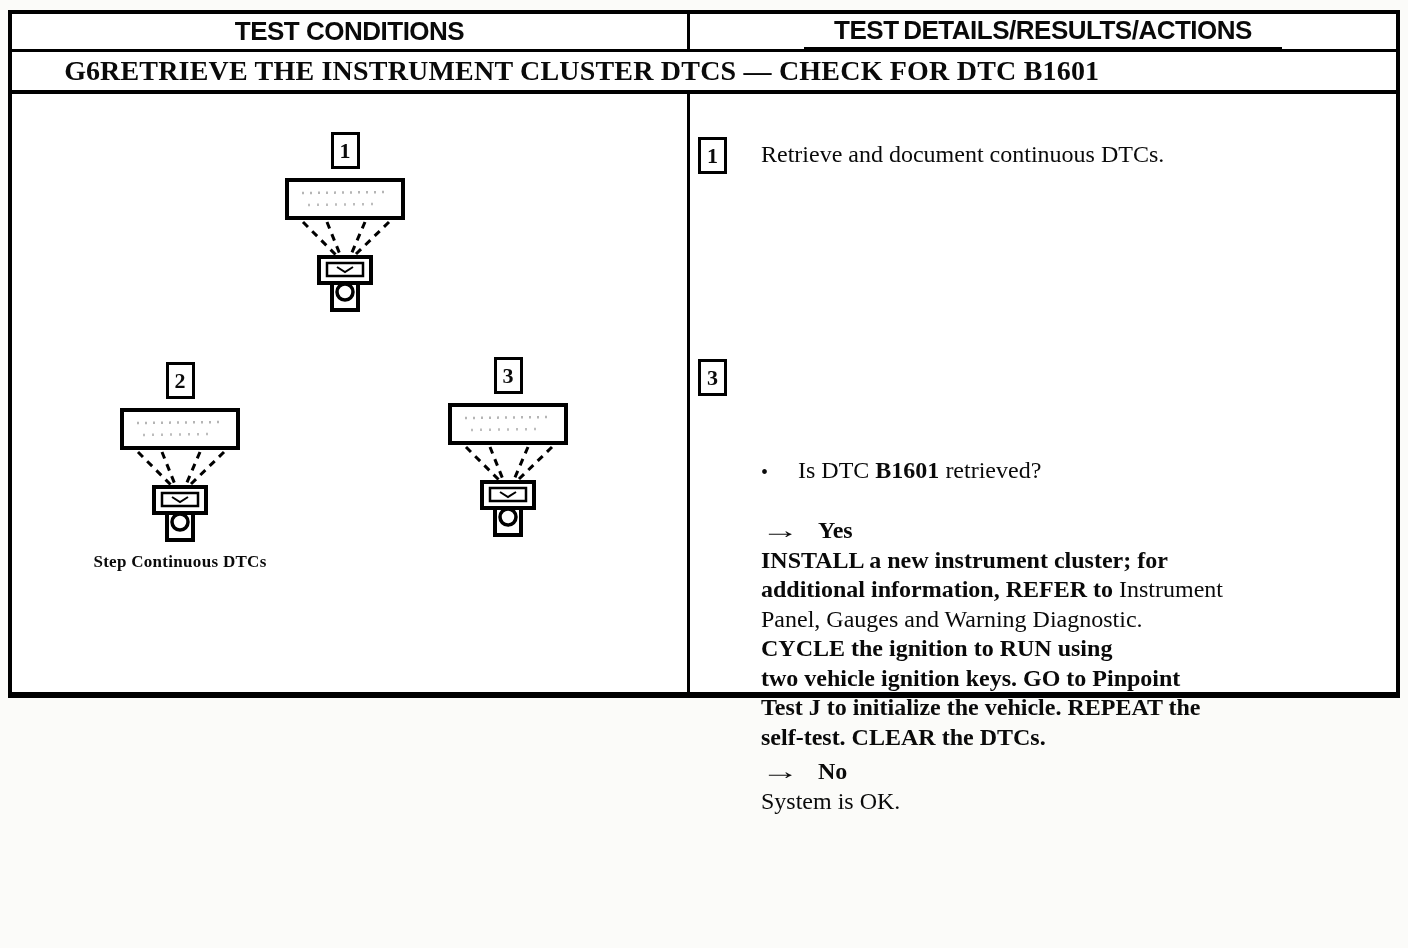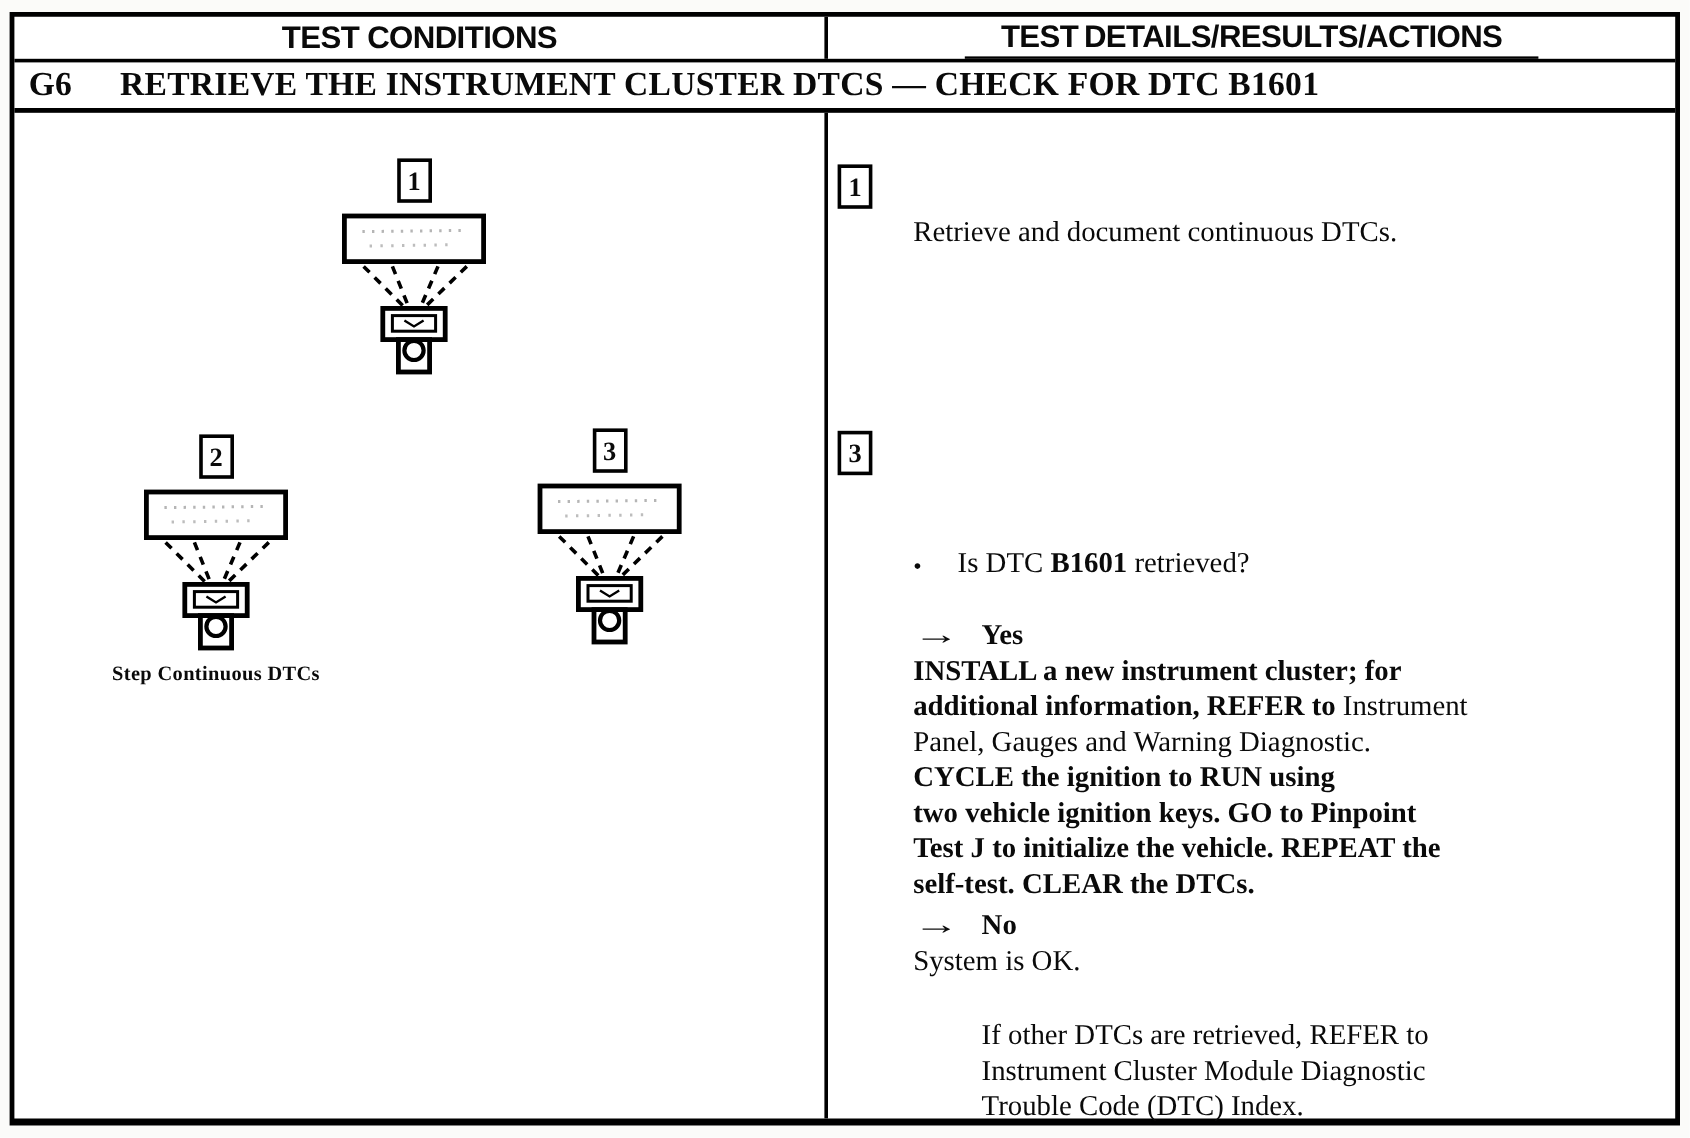--- a/index.html
+++ b/index.html
@@ -7,21 +7,21 @@
   body {
     background: #fbfbf9;
     color: #0a0a0a;
     font-family: "Liberation Serif", serif;
     position: relative;
     overflow: hidden;
   }
   .sheet {
     position: absolute;
     left: 8px; top: 10px;
-    width: 1392px; height: 928px;
+    width: 1392px; height: 688px;
     border: 4px solid #000;
     border-bottom-width: 6px;
     background: #fff;
     display: flex;
     flex-direction: column;
   }
   
   .hdr-row {
     display: flex;
     height: 38px;
@@ -47,20 +47,21 @@
   }
   
   .g6-row {
     height: 42px;
     border-bottom: 4px solid #000;
     display: flex;
     align-items: center;
     font-weight: bold;
     font-size: 28px;
     padding-left: 12px;
+    text-align: right;
   }
   .g6-id { width: 76px; flex: none; }
   .g6-title { white-space: nowrap; letter-spacing: 0.2px; }
   
   .body-row { flex: 1; display: flex; }
   .cond-cell {
     width: 678px;
     border-right: 3px solid #000;
     position: relative;
   }
@@ -87,21 +88,21 @@
   .fig-caption {
     margin-top: 9px;
     font-size: 17px;
     font-weight: bold;
     letter-spacing: 0.3px;
     white-space: nowrap;
   }
   
   .step { position: absolute; left: 8px; display: flex; gap: 34px; align-items: flex-start; }
   .step .line { white-space: nowrap; }
-  .step-text { padding-top: 3px; margin-top: 40px; }
+  .step-text { padding-top: 3px; }
   .bullet-row { position: absolute; left: 71px; display: flex; gap: 30px; white-space: nowrap; }
   .bullet-glyph { font-size: 20px; padding-top: 2px; }
   .answer { position: absolute; left: 71px; }
   .ans-head { display: flex; white-space: nowrap; }
   .arrow {
     width: 57px; flex: none;
     display: inline-block;
   }
   .arrow span { display: inline-block; transform: scaleX(1.6); transform-origin: left center; }
   .ans-label { font-weight: bold; }
@@ -244,21 +245,16 @@
       <div class="answer" style="top:663px;">
         <div class="ans-head">
           <span class="arrow"><span>→</span></span>
           <span class="ans-label">No</span>
         </div>
         <div class="ans-body">
           <div class="line">System is OK.</div>
         </div>
       </div>
 
-      <div class="note" style="top:755px;">
-        <div class="line">If other DTCs are retrieved, REFER to</div>
-        <div class="line">Instrument Cluster Module Diagnostic</div>
-        <div class="line">Trouble Code (DTC) Index.</div>
-      </div>
 
     </div>
   </div>
 </div>
 
 </body></html>

